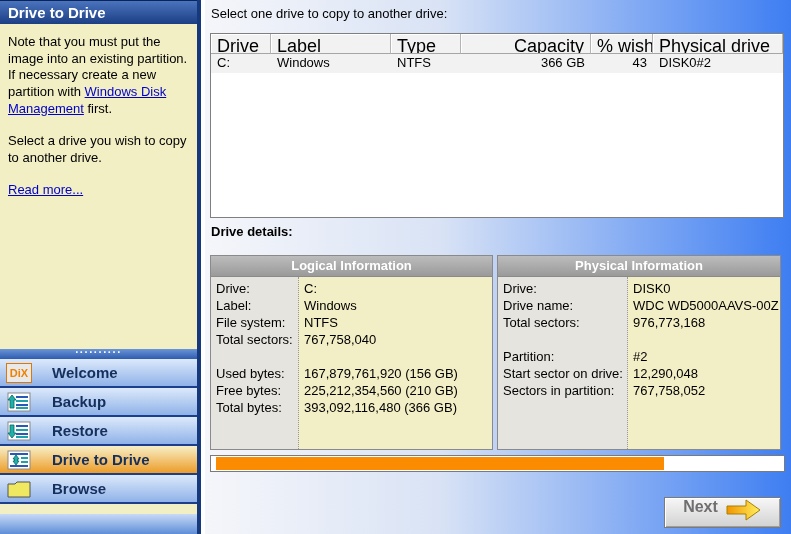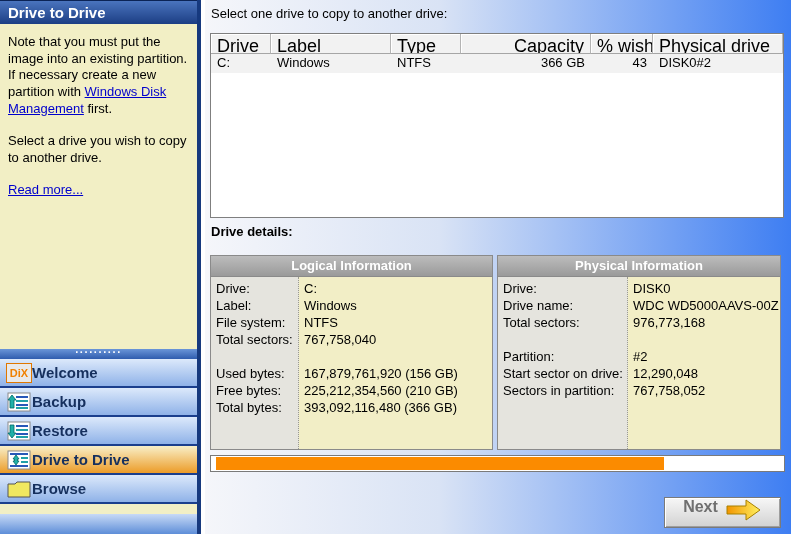--- a/index.html
+++ b/index.html
@@ -14,21 +14,21 @@
               padding:3px 0 0 8px; }
   .sb-info { position:absolute; top:24px; left:0; right:0; height:325px;
              background:#F2EFC5; padding:10px 8px 0 8px; line-height:1.28; }
   .sb-info p { margin-bottom:16px; }
   .sb-link { color:#0000CC; text-decoration:underline; cursor:pointer; }
   .sb-splitter { position:absolute; top:349px; left:0; right:0; height:10px;
                  background:linear-gradient(#6A95D8,#2F5CAE); text-align:center; cursor:row-resize; }
   .sb-splitter::after { content:"··········"; color:#fff; font-weight:bold; font-size:11px;
                  line-height:7px; letter-spacing:1px; display:block; }
   .sb-nav { position:absolute; top:359px; left:0; right:0; }
-  .nav-btn { height:29px; display:flex; align-items:center; gap:0; padding-left:6px;
+  .nav-btn { height:29px; display:flex; align-items:center; gap:20px; padding-left:6px;
              background:linear-gradient(#DCE9FB,#8FB2E8); border-bottom:2px solid #1B3F8D;
              cursor:pointer; }
   .nav-btn.selected { background:linear-gradient(#F8EFC8,#EC9C28); }
   .nav-btn .lbl { font-weight:bold; font-size:15px; color:#16305E; }
   .icon-box { width:26px; height:21px; display:flex; align-items:center; justify-content:center; }
   .dix-box { width:26px; height:20px; background:#E9E9E9; border:1px solid #E07700;
              color:#F08000; font-weight:bold; font-size:11px; text-align:center; line-height:18px; }
   .sb-fill { position:absolute; top:514px; bottom:0; left:0; right:0;
              background:linear-gradient(#C8DAF6,#5E8ED8); }
 

